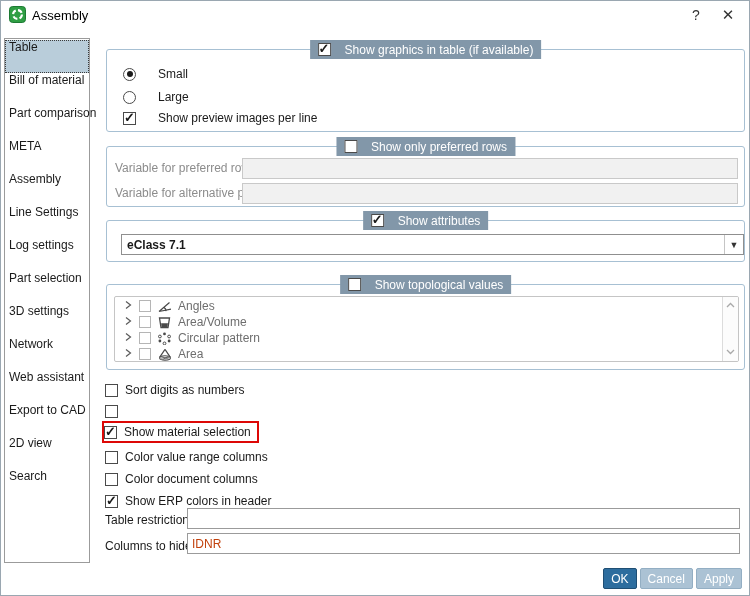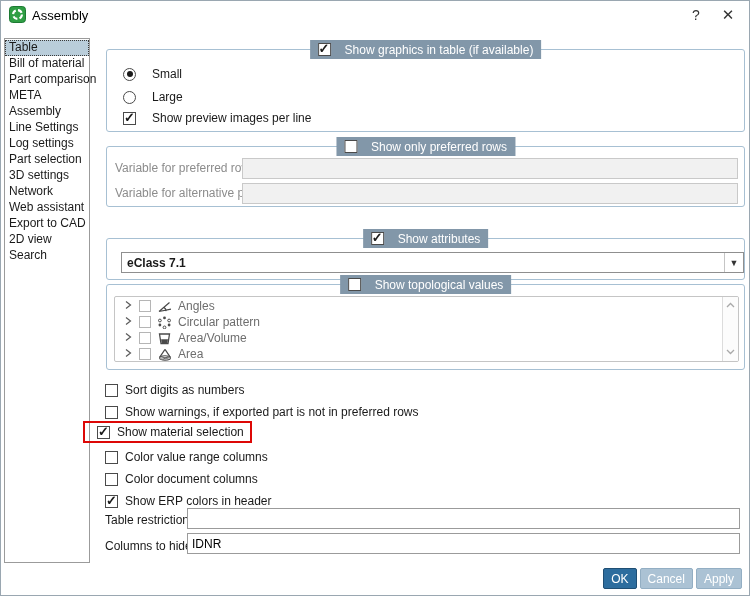--- a/index.html
+++ b/index.html
@@ -17,58 +17,58 @@
   
   .titlebar{position:absolute;left:0;top:0;width:100%;height:28px;background:#fff;}
   .app-icon{position:absolute;left:8px;top:5px;width:17px;height:17px;}
   .title-text{position:absolute;left:31px;top:7px;font-size:13px;color:#000;}
   .tb-btn{position:absolute;top:4px;width:26px;height:20px;text-align:center;font-size:14px;color:#333;line-height:20px;cursor:default;}
   .tb-help{right:40px;}
   .tb-close{right:8px;font-size:15px;}
 
   
   .sidebar{position:absolute;left:3px;top:37px;width:86px;height:525px;border:1px solid #9b9b9b;background:#fff;padding-top:1px;}
-  .sb-item{height:16px;line-height:15.4px;padding-left:4px;white-space:nowrap;cursor:default;}
+  .sb-item{height:33px;line-height:15.4px;padding-left:4px;white-space:nowrap;cursor:default;}
   .sb-item.selected{background:var(--selected-item-bg);outline:1px dotted #3a3a3a;outline-offset:-1px;}
 
   
   .groupbox{position:absolute;left:105px;width:639px;border:1px solid var(--group-border);border-radius:3px;background:#fff;}
   .group-header{position:absolute;left:50%;transform:translateX(-50%);top:-10px;height:19px;background:var(--header-bg);color:#fff;display:flex;align-items:center;gap:14px;padding:0 8px;white-space:nowrap;}
 
   
   .cb{display:inline-block;width:13px;height:13px;border:1px solid #4a4a4a;background:#fff;position:relative;flex:0 0 auto;vertical-align:-2px;}
   .cb.checked::after{content:"✓";position:absolute;left:0px;top:-3px;font-size:13px;font-weight:bold;color:#1a1a1a;}
   .radio{display:inline-block;width:13px;height:13px;border:1px solid #4a4a4a;border-radius:50%;background:#fff;position:relative;flex:0 0 auto;}
   .radio.checked::after{content:"";position:absolute;left:2.5px;top:2.5px;width:6px;height:6px;border-radius:50%;background:#1a1a1a;}
 
-  .ctl-row{position:absolute;display:flex;align-items:center;gap:16px;white-space:nowrap;}
+  .ctl-row{position:absolute;display:flex;align-items:center;gap:22px;white-space:nowrap;}
 
   
   .fld-label{color:#8c8c8c;}
   .fld-input-dis{position:absolute;height:21px;background:#f1f1f1;border:1px solid #c9c9c9;}
-  input.txt{position:absolute;height:21px;border:1px solid #9b9b9b;background:#fff;font-family:"Liberation Sans",sans-serif;font-size:12px;padding:0 4px;color:#000000;}
+  input.txt{position:absolute;height:21px;border:1px solid #9b9b9b;background:#fff;font-family:"Liberation Sans",sans-serif;font-size:12px;padding:0 4px;color:#c2410c;}
 
   
   .combo{position:absolute;left:8px;top:13px;width:623px;height:21px;border:1px solid #8f8f8f;background:#fff;display:flex;align-items:center;cursor:default;margin-left:6px;}
   .combo-text{flex:1;padding-left:5px;font-weight:bold;}
   .combo-arrow{width:19px;height:100%;border-left:1px solid #c5c5c5;display:flex;align-items:center;justify-content:center;color:#333;font-size:9px;}
 
   
   .tree{position:absolute;left:7px;top:11px;width:625px;height:66px;border:1px solid #c5c5c5;border-radius:2px;background:#fff;overflow:hidden;}
   .tree-rows{position:absolute;left:0;top:1px;right:16px;}
   .tree-row{height:16px;display:flex;align-items:center;gap:6px;padding-left:8px;color:#6e6e6e;white-space:nowrap;}
   .tree-row .cb{width:12px;height:12px;border-color:#b5b5b5;}
   .tree-icon{display:inline-flex;width:15px;justify-content:center;}
   .scrollbar{position:absolute;right:0;top:0;bottom:0;width:16px;background:#fcfcfc;border-left:1px solid #dcdcdc;}
   .scroll-up{position:absolute;top:2px;left:2px;}
   .scroll-down{position:absolute;bottom:2px;left:2px;}
 
   
   .opt-row{position:absolute;left:101px;display:flex;align-items:center;gap:7px;white-space:nowrap;padding:3px;}
-  .opt-row.hl{border:2px solid var(--highlight-red);padding:2px 6px 2px 12px;left:82px;}
+  .opt-row.hl{border:2px solid var(--highlight-red);padding:2px 6px 2px 0;left:101px;}
 
   
   .bot-label{position:absolute;left:104px;}
   
   .btn-bar{position:absolute;right:7px;top:567px;display:flex;gap:3px;border-radius:10px;}
   .btn{height:21px;border-radius:2px;color:#fff;font-size:12px;padding:0 7px;display:flex;align-items:center;cursor:default;}
   .btn-ok{background:var(--ok-bg);border:1px solid #1f4e73;}
   .btn-sec{background:var(--secondary-bg);border:1px solid #93aec3;}
 </style>
 </head>
@@ -128,21 +128,21 @@
     <div class="group-header">
       <span class="cb"></span>
       <span>Show only preferred rows</span>
     </div>
     <div class="ctl-row fld-label" style="left:8px;top:14px;">Variable for preferred rows:</div>
     <div class="fld-input-dis" style="left:135px;top:11px;width:496px;"></div>
     <div class="ctl-row fld-label" style="left:8px;top:39px;">Variable for alternative part:</div>
     <div class="fld-input-dis" style="left:135px;top:36px;width:496px;"></div>
   </div>
 
-  <div class="groupbox" style="top:237px;height:42px;">
+  <div class="groupbox" style="top:219px;height:42px;">
     <div class="group-header">
       <span class="cb checked"></span>
       <span>Show attributes</span>
     </div>
     <div class="combo">
       <span class="combo-text">eClass 7.1</span>
       <span class="combo-arrow">▼</span>
     </div>
   </div>
 
@@ -157,50 +157,50 @@
             <span><svg width="10" height="12" viewBox="0 0 10 12">
                 <polyline points="3,2.5 7.5,6 3,9.5" fill="none" stroke="#5a5a5a" stroke-width="1.2"></polyline>
               </svg></span>
             <span class="cb"></span>
             <span class="tree-icon">
               <svg width="15" height="13" viewBox="0 0 15 13">
                 <path d="M2 11.5 L12.5 2.5 M2 11.5 L14 9.2 M6.8 7.4 Q9 8.6 9.3 11.1" fill="none" stroke="#4a4a4a" stroke-width="1.2"></path>
               </svg>
             </span>
             <span>Angles</span>
+          </div>
+          <div class="tree-row">
+            <span><svg width="10" height="12" viewBox="0 0 10 12">
+                <polyline points="3,2.5 7.5,6 3,9.5" fill="none" stroke="#5a5a5a" stroke-width="1.2"></polyline>
+              </svg></span>
+            <span class="cb"></span>
+            <span class="tree-icon">
+              <svg width="13" height="13" viewBox="0 0 13 13">
+                <path d="M1.5 2 L11.5 2 L10 11.5 L3 11.5 Z" fill="none" stroke="#4a4a4a" stroke-width="1.3"></path>
+                <path d="M3.1 7.3 L10 7.3 L9.5 11 L3.6 11 Z" fill="#4a4a4a"></path>
+              </svg>
+            </span>
+            <span>Area/Volume</span>
           </div>
           <div class="tree-row">
             <span><svg width="10" height="12" viewBox="0 0 10 12">
                 <polyline points="3,2.5 7.5,6 3,9.5" fill="none" stroke="#5a5a5a" stroke-width="1.2"></polyline>
               </svg></span>
             <span class="cb"></span>
             <span class="tree-icon">
               <svg width="13" height="13" viewBox="0 0 13 13">
                 <circle cx="6.5" cy="1.9" r="1.4" fill="#4a4a4a"></circle>
                 <circle cx="11.1" cy="4.5" r="1.4" fill="none" stroke="#4a4a4a"></circle>
                 <circle cx="11.1" cy="9" r="1.4" fill="#4a4a4a"></circle>
                 <circle cx="6.5" cy="11.4" r="1.4" fill="none" stroke="#4a4a4a"></circle>
                 <circle cx="1.9" cy="9" r="1.4" fill="#4a4a4a"></circle>
                 <circle cx="1.9" cy="4.5" r="1.4" fill="none" stroke="#4a4a4a"></circle>
               </svg>
             </span>
             <span>Circular pattern</span>
-          </div>
-          <div class="tree-row">
-            <span><svg width="10" height="12" viewBox="0 0 10 12">
-                <polyline points="3,2.5 7.5,6 3,9.5" fill="none" stroke="#5a5a5a" stroke-width="1.2"></polyline>
-              </svg></span>
-            <span class="cb"></span>
-            <span class="tree-icon">
-              <svg width="13" height="13" viewBox="0 0 13 13">
-                <path d="M1.5 2 L11.5 2 L10 11.5 L3 11.5 Z" fill="none" stroke="#4a4a4a" stroke-width="1.3"></path>
-                <path d="M3.1 7.3 L10 7.3 L9.5 11 L3.6 11 Z" fill="#4a4a4a"></path>
-              </svg>
-            </span>
-            <span>Area/Volume</span>
           </div>
           <div class="tree-row">
             <span><svg width="10" height="12" viewBox="0 0 10 12">
                 <polyline points="3,2.5 7.5,6 3,9.5" fill="none" stroke="#5a5a5a" stroke-width="1.2"></polyline>
               </svg></span>
             <span class="cb"></span>
             <span class="tree-icon">
               <svg width="14" height="13" viewBox="0 0 14 13">
                 <path d="M7 1.3 L12.4 9.3 M7 1.3 L1.6 9.3" fill="none" stroke="#4a4a4a" stroke-width="1.2"></path>
                 <ellipse cx="7" cy="9.9" rx="5.4" ry="2.2" fill="none" stroke="#4a4a4a" stroke-width="1.1"></ellipse>
@@ -225,21 +225,20 @@
     </div>
   </div>
 
   <div>
       <div class="opt-row" style="top: 379px;">
         <span class="cb"></span>
         <span>Sort digits as numbers</span>
       </div>
       <div class="opt-row" style="top: 401px;">
         <span class="cb"></span>
-        <span>Show warnings, if exported part is not in preferred rows</span>
       </div>
       <div class="opt-row hl" style="top: 420px;">
         <span class="cb checked"></span>
         <span>Show material selection</span>
       </div>
       <div class="opt-row" style="top: 446px; justify-content: flex-end;">
         <span class="cb"></span>
         <span>Color value range columns</span>
       </div>
       <div class="opt-row" style="top: 468px;">

